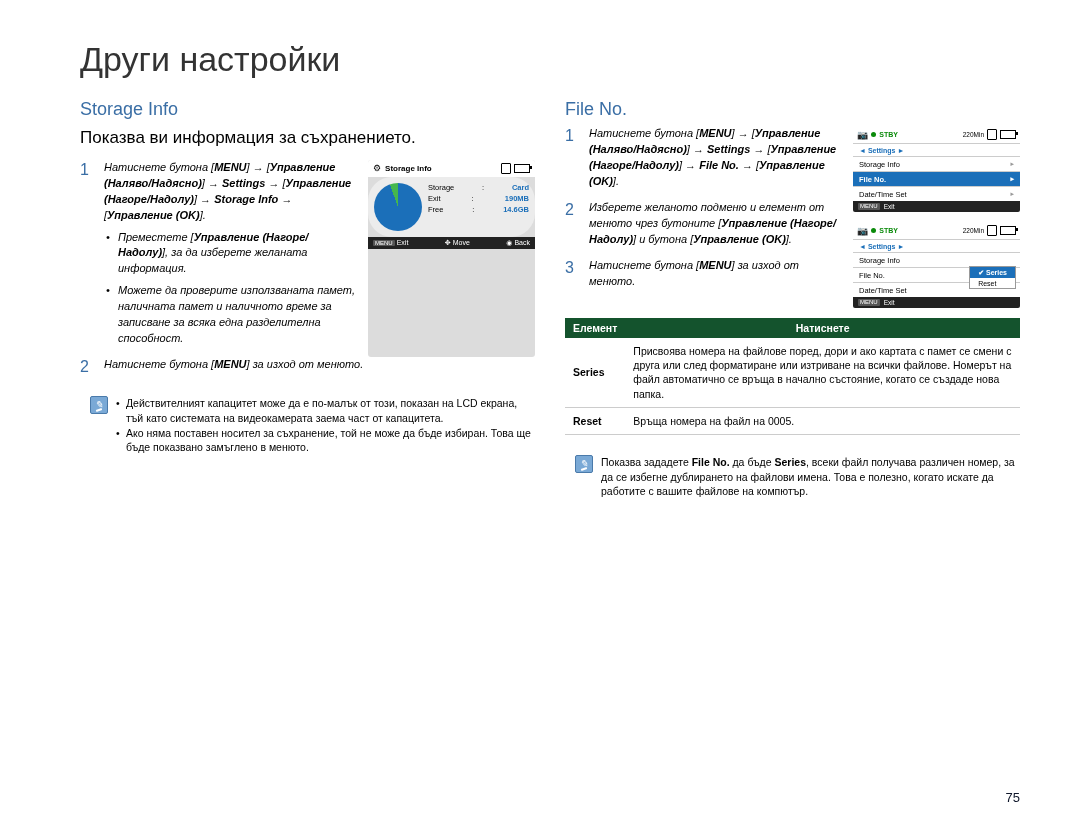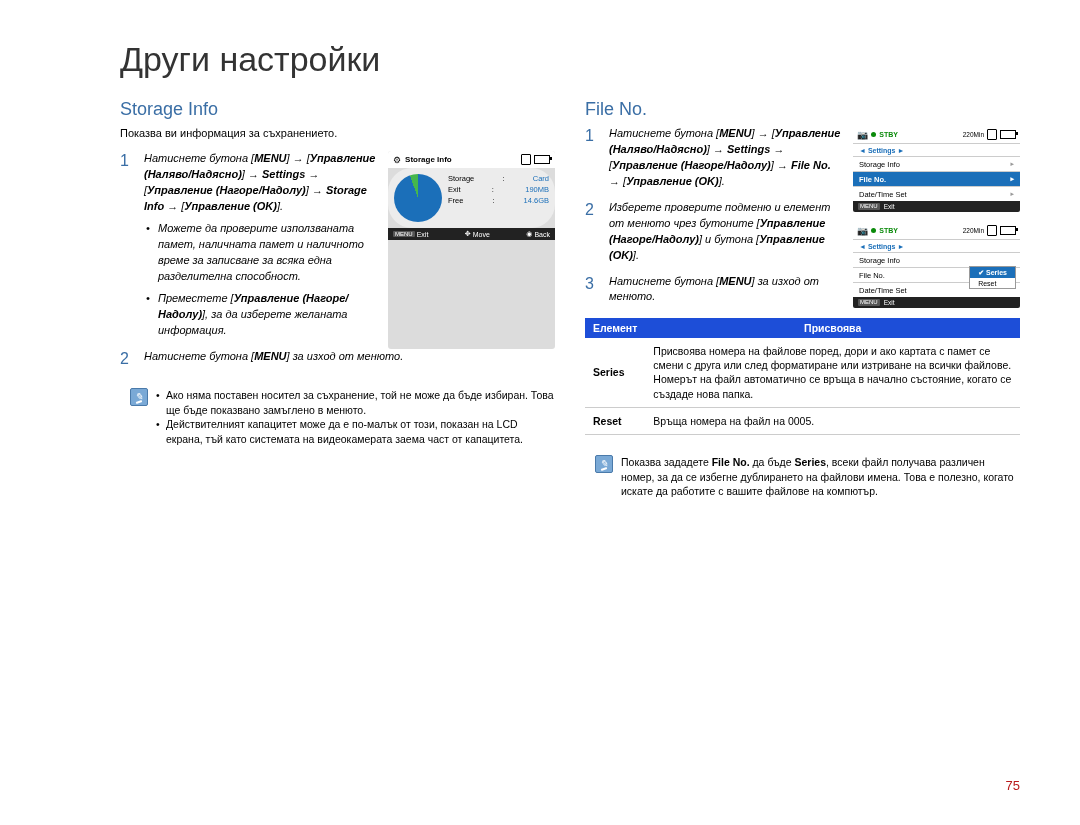--- a/index.html
+++ b/index.html
@@ -7,21 +7,21 @@
     padding: 0;
     background: #fff;
     font-family: Arial, Helvetica, sans-serif;
     color: #000;
     width: 1080px;
     height: 825px;
     position: relative;
     box-sizing: border-box;
   }
   .page {
-    padding: 40px 60px 30px 120px;
+    padding: 40px 60px 30px 80px;
     box-sizing: border-box;
     width: 100%;
     height: 100%;
     position: relative;
   }
   .page-title {
     font-size: 34px;
     font-weight: 300;
     color: #333;
     margin-bottom: 20px;
@@ -35,21 +35,21 @@
     flex: 1;
     min-width: 0;
   }
   .section-heading {
     color: #3a6ea5;
     font-size: 18px;
     font-weight: 400;
     margin-bottom: 6px;
   }
   .desc {
-    font-size: 11px;
+    font-size: 17px;
     line-height: 1.4;
     margin-bottom: 10px;
   }
   .step {
     display: flex;
     gap: 10px;
     margin-bottom: 10px;
     font-size: 11px;
     line-height: 1.45;
   }
@@ -173,21 +173,21 @@
   .pie {
     width: 48px;
     height: 48px;
     border-radius: 50%;
     background: conic-gradient(#1b6fb9 0deg 340deg, #45b74e 340deg 360deg);
     flex-shrink: 0;
   }
   .kv { flex: 1; }
   .kv .row { display: flex; justify-content: space-between; font-size: 7.5px; margin-bottom: 2px;}
   .kv .row .lab { color: #000; }
-  .kv .row .val { color: #1b6fb9; font-weight: normal; }
+  .kv .row .val { color: #1b6fb9; font-weight: bold; }
   .lcd .bot {
     background: #222;
     color: #fff;
     display: flex;
     justify-content: space-between;
     padding: 2px 5px;
     font-size: 7px;
   }
   .lcd .bot span { display: flex; align-items: center; gap: 2px; }
   .tag { background: #555; padding: 0 2px; border-radius: 1px; font-size: 6px; }
@@ -257,64 +257,64 @@
     padding: 5px 10px;
     width: fit-content;
     margin-bottom: 8px;
   }
   .tbl {
     width: 100%;
     border-collapse: collapse;
     font-size: 10.5px;
   }
   .tbl th {
-    background: #1d4ed8;
+    background: #14532d;
     color: #fff;
     font-weight: bold;
     padding: 4px 8px;
     text-align: center;
   }
   .tbl td {
     border-bottom: 1px solid #ccc;
     padding: 6px 8px;
     vertical-align: middle;
     line-height: 1.35;
   }
   .tbl td.name { font-weight: bold; white-space: nowrap; width: 1%; }
 
   .pagenum {
     position: absolute;
     right: 60px;
-    bottom: 32px;
+    bottom: 20px;
     font-size: 13px;
-    color: #b91c1c;
+    color: #0f172a;
   }
 </style>
 </head>
 <body>
 
 <div class="page">
   <div class="page-title">Други настройки</div>
 
   <div class="cols">
 
     <div class="col">
       <div class="section-heading">Storage Info</div>
       <div class="desc">Показва ви информация за съхранението.</div>
 
       <div style="display:flex; gap:12px;">
         <div style="flex:1;">
           <div class="step">
             <div class="num">1</div>
             <div class="txt">
               <span>Натиснете бутона [</span><span class="b">MENU</span><span>] → [</span><span class="b">Управление (Наляво/Надясно)</span><span>] → </span><span class="b">Settings</span><span> → [</span><span class="b">Управление (Нагоре/Надолу)</span><span>] → </span><span class="b">Storage Info</span><span> → [</span><span class="b">Управление (OK)</span><span>].</span>
-              <div class="sub">Можете да проверите използваната памет, наличната памет и наличното време за записване за всяка една разделителна способност.</div>
               <div class="sub">
                 <span>Преместете [</span><span class="b">Управление (Нагоре/Надолу)</span><span>], за да изберете желаната информация.</span>
               </div>
+              <div class="sub">Можете да проверите използваната памет, наличната памет и наличното време за записване за всяка една разделителна способност.</div>
             </div>
           </div>
         </div>
 
         <div class="lcd">
           <div class="top">
             <div class="left">
               <span class="gear">⚙</span>
               <span class="b">Storage Info</span>
             </div>
@@ -355,42 +355,42 @@
       </div>
 
       <div class="step">
         <div class="num">2</div>
         <div class="txt"><span>Натиснете бутона [</span><span class="b">MENU</span><span>] за изход от менюто.</span></div>
       </div>
 
       <div class="note-box">
         <div class="note-icon">✎</div>
         <div class="note-list">
+          <div class="ni">Действителният капацитет може да е по-малък от този, показан на LCD екрана, тъй като системата на видеокамерата заема част от капацитета.</div>
           <div class="ni">Ако няма поставен носител за съхранение, той не може да бъде избиран. Това ще бъде показвано замъглено в менюто.</div>
-          <div class="ni">Действителният капацитет може да е по-малък от този, показан на LCD екрана, тъй като системата на видеокамерата заема част от капацитета.</div>
         </div>
       </div>
     </div>
 
     <div class="col">
       <div class="section-heading">File No.</div>
 
       <div style="display:flex; gap:12px;">
         <div style="flex:1;">
           <div class="step">
             <div class="num">1</div>
             <div class="txt">
               <span>Натиснете бутона [</span><span class="b">MENU</span><span>] → [</span><span class="b">Управление (Наляво/Надясно)</span><span>] → </span><span class="b">Settings</span><span> → [</span><span class="b">Управление (Нагоре/Надолу)</span><span>] → </span><span class="b">File No.</span><span> → [</span><span class="b">Управление (OK)</span><span>].</span>
             </div>
           </div>
 
           <div class="step">
             <div class="num">2</div>
             <div class="txt">
-              <span>Изберете проверите подменю и елемент от менюто чрез бутоните [</span><span class="b">Управление (Нагоре/Надолу)</span><span>] и бутона [</span><span class="b">Управление (OK)</span><span>].</span>
+              <span>Изберете желаното подменю и елемент от менюто чрез бутоните [</span><span class="b">Управление (Нагоре/Надолу)</span><span>] и бутона [</span><span class="b">Управление (OK)</span><span>].</span>
             </div>
           </div>
 
           <div class="step">
             <div class="num">3</div>
             <div class="txt">
               <span>Натиснете бутона [</span><span class="b">MENU</span><span>] за изход от менюто.</span>
             </div>
           </div>
         </div>
@@ -466,21 +466,21 @@
               </div>
           </div>
         </div>
       </div>
 
 
       <table class="tbl">
         <tbody>
             <tr>
           <th>Елемент</th>
-          <th>Присвоява</th>
+          <th>Натиснете</th>
         </tr>
         <tr>
           <td class="name">Series</td>
           <td>Присвоява номера на файлове поред, дори и ако картата с памет се смени с друга или след форматиране или изтриване на всички файлове. Номерът на файл автоматично се връща в начално състояние, когато се създаде нова папка.</td>
         </tr>
         <tr>
           <td class="name">Reset</td>
           <td>Връща номера на файл на 0005.</td>
         </tr>
       </tbody>

